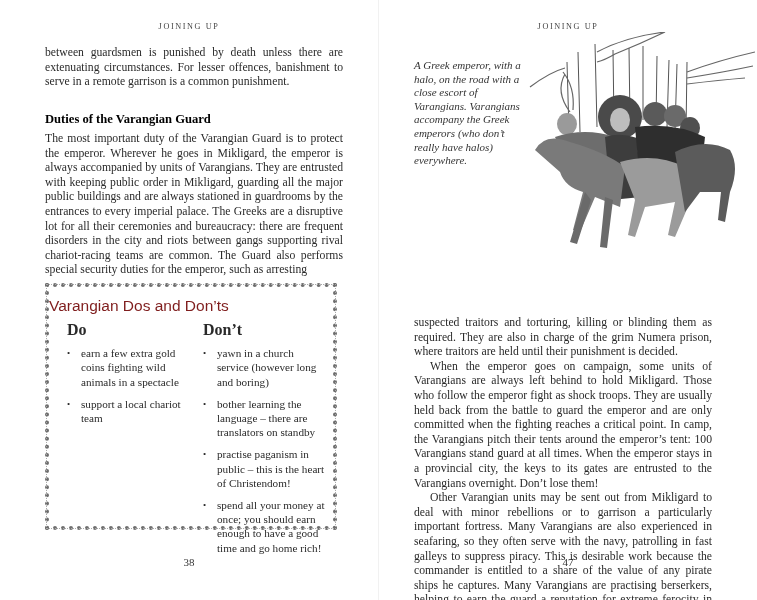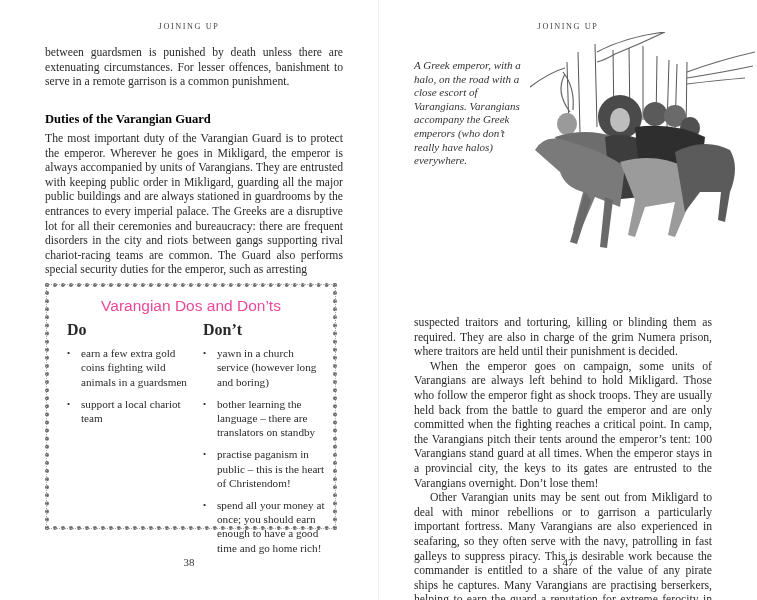--- a/index.html
+++ b/index.html
@@ -32,23 +32,23 @@
   .left-text-2 { left: 45px; top: 132px; width: 298px; }
 
   
   .box {
     position: absolute; left: 45px; top: 283px; width: 292px; height: 247px;
     box-sizing: border-box;
     border: 4px dotted #6e6e6e;
     outline: 1px dotted #aaa; outline-offset: -2px;
   }
   .box-title {
-    position: absolute; top: 10px; left: 0; width: 100%; text-align: center;
+    position: absolute; top: 10px; left: 0; width: 100%; 
     font-family: "Liberation Sans", "DejaVu Sans", sans-serif;
-    font-size: 15.5px; color: #ec4899;
+    font-size: 15.5px; color: #7f1d1d;
   }
   .col { position: absolute; top: 36px; width: 130px; font-size: 11.2px; line-height: 14.2px; }
   .col-do { left: 18px; }
   .col-dont { left: 154px; width: 124px; }
   .col-head { font-weight: bold; margin-bottom: 9px; font-size: 16px; }
   .col ul { list-style: none; margin: 0; padding: 0; }
   .col li { position: relative; padding-left: 14px; margin-bottom: 8px; }
   .col li::before { content: "•"; position: absolute; left: 0; top: 0; font-size: 9px; }
 
   .caption {
@@ -72,21 +72,21 @@
   <div class="heading">Duties of the Varangian Guard</div>
   <div class="text left-text-2">
     <p>The most important duty of the Varangian Guard is to protect the emperor. Wherever he goes in Mikligard, the emperor is always accompanied by units of Varangians. They are entrusted with keeping public order in Mikligard, guarding all the major public buildings and are always stationed in guardrooms by the entrances to every imperial palace. The Greeks are a disruptive lot for all their ceremonies and bureaucracy: there are frequent disorders in the city and riots between gangs supporting rival chariot-racing teams are common. The Guard also performs special security duties for the emperor, such as arresting</p>
   </div>
 
   <div class="box">
     <div class="box-title">Varangian Dos and Don’ts</div>
     <div class="col col-do">
       <div class="col-head">Do</div>
       <ul>
-        <li>earn a few extra gold coins fighting wild animals in a guardsmen</li>
+        <li>earn a few extra gold coins fighting wild animals in a spectacle</li>
         <li>support a local chariot team</li>
       </ul>
     </div>
     <div class="col col-dont">
       <div class="col-head">Don’t</div>
       <ul>
         <li>yawn in a church service (however long and boring)</li>
         <li>bother learning the language – there are translators on standby</li>
         <li>practise paganism in public – this is the heart of Christendom!</li>
         <li>spend all your money at once; you should earn enough to have a good time and go home rich!</li>

